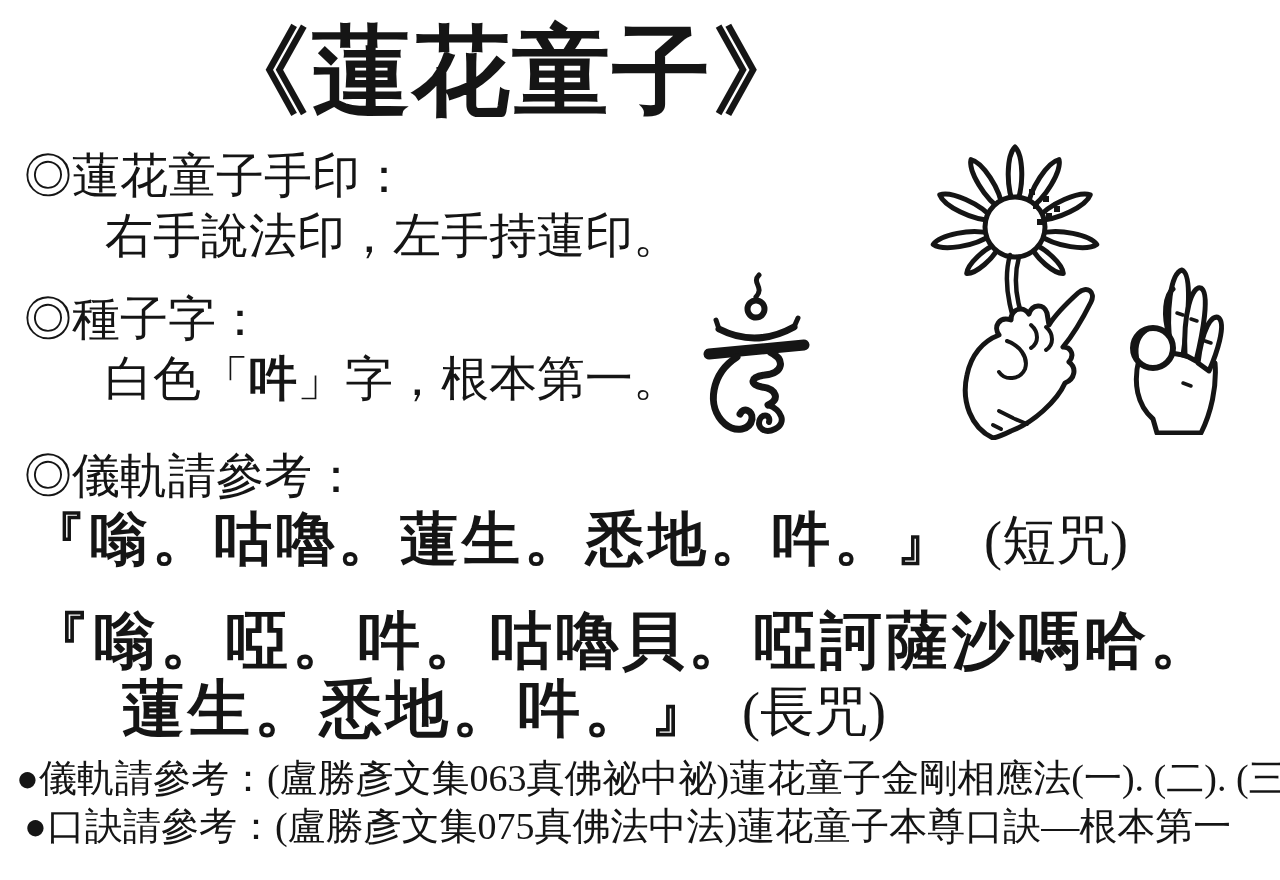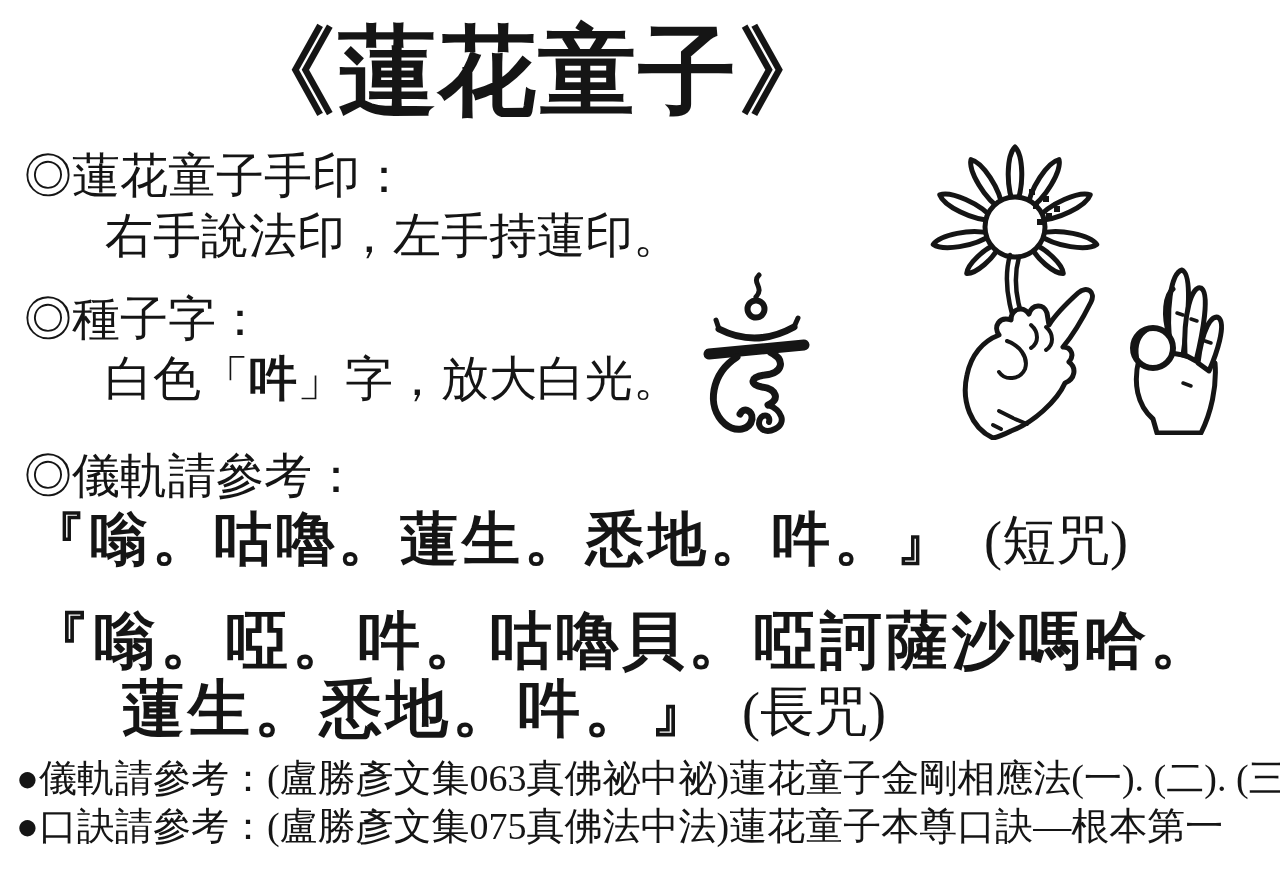--- a/index.html
+++ b/index.html
@@ -8,42 +8,41 @@
     background:#ffffff;color:#151515;
     font-family:"Liberation Serif", serif;
     position:relative;overflow:hidden;
   }
   .abs{position:absolute;white-space:nowrap;}
   .title{
     left:0;top:18px;width:1024px;text-align:center;
     font-family:"DejaVu Sans", sans-serif;
     font-weight:bold;font-size:98px;line-height:1.1;
     letter-spacing:2px;
-    padding-left:26px;
   }
   .heading{font-size:48px;line-height:1.1;}
   .bodyline{font-size:48px;line-height:1.1;margin-left:47px;}
   .bold-seed{font-weight:bold;}
   .mantra{font-weight:bold;font-size:58px;line-height:1.1;letter-spacing:4px;}
   .mantra-long{font-weight:bold;font-size:62px;line-height:1.1;letter-spacing:4px;}
   .mantra-label{font-weight:normal;font-size:54px;letter-spacing:0;margin-left:26px;}
   .footnote{font-size:38px;line-height:1.15;letter-spacing:0;}
   svg{display:block;}
   .ink{stroke:#151515;}
 </style>
 </head>
 <body>
 
 <div class="abs title">《蓮花童子》</div>
 
 <div class="abs heading" style="left:24px;top:150px;text-align:right;">◎蓮花童子手印：</div>
 <div class="abs bodyline" style="left:58px;top:210px;">右手說法印，左手持蓮印。</div>
 
 <div class="abs heading" style="left:24px;top:293px;">◎種子字：</div>
-<div class="abs bodyline" style="left:58px;top:353px;"><span>白色「</span><span class="bold-seed">吽</span><span>」字，放大白光。</span></div>
+<div class="abs bodyline" style="left:58px;top:353px;"><span>白色「</span><span class="bold-seed">吽</span><span>」字，根本第一。</span></div>
 
 <svg class="abs" style="left:693px;top:272px;" width="126" height="165" viewBox="0 0 126 165" aria-hidden="true">
   <g fill="none" class="ink" stroke="#151515" stroke-linecap="round" stroke-linejoin="round">
     <path d="M66,3 C58,11 72,15 63,25" stroke-width="5"></path>
     <circle cx="63" cy="37" r="8.5" stroke-width="6"></circle>
     <path d="M26,57 Q63,76 101,55" stroke-width="7"></path>
     <path d="M26,57 l-3,-9 M101,55 l4,-9" stroke-width="5"></path>
     <path d="M16,82 L111,73" stroke-width="11"></path>
     <path d="M77,80 C93,88 90,101 72,103 C56,105 57,113 69,115 C84,117 87,128 75,133" stroke-width="7"></path>
     <path d="M75,133 C89,138 94,151 82,157 C72,162 63,156 67,147 C70,141 78,143 76,150" stroke-width="6"></path>
@@ -114,13 +113,13 @@
 </svg>
 
 <div class="abs heading" style="left:24px;top:450px;">◎儀軌請參考：</div>
 
 <div class="abs mantra" style="left:28px;top:508px;"><span>『嗡。咕嚕。蓮生。悉地。吽。』</span><span class="mantra-label">(短咒)</span></div>
 
 <div class="abs mantra-long" style="left:28px;top:595px;margin-top:12px;">『嗡。啞。吽。咕嚕貝。啞訶薩沙嗎哈。</div>
 <div class="abs mantra-long" style="left:122px;top:675px;"><span>蓮生。悉地。吽。』</span><span class="mantra-label">(長咒)</span></div>
 
 <div class="abs footnote" style="left:16px;top:757px;">●儀軌請參考：(盧勝彥文集063真佛祕中祕)蓮花童子金剛相應法(一). (二). (三)</div>
-<div class="abs footnote" style="left:16px;top:805px;">●口訣請參考：(盧勝彥文集075真佛法中法)蓮花童子本尊口訣—根本第一</div>
+<div class="abs footnote" style="left:24px;top:805px;">●口訣請參考：(盧勝彥文集075真佛法中法)蓮花童子本尊口訣—根本第一</div>
 
 </body></html>

